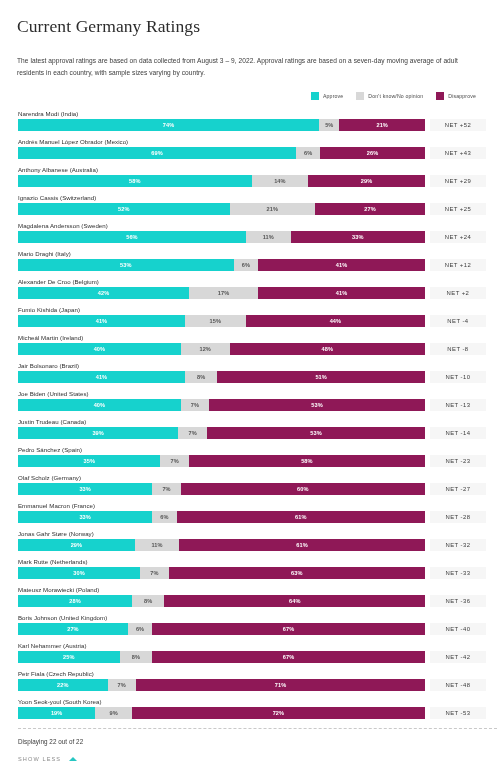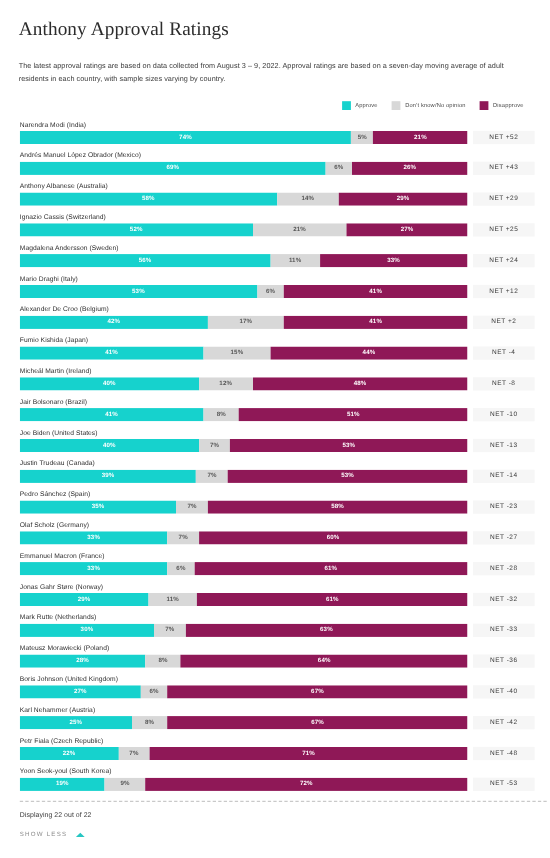--- a/index.html
+++ b/index.html
@@ -131,21 +131,21 @@
     border-left: 4px solid transparent;
     border-right: 4px solid transparent;
     border-bottom: 4px solid #27c6c2;
   }
 </style>
 </head>
 <body>
 
 <div class="page">
 
-  <h1 class="page-title">Anthony Approval Ratings</h1>
+  <h1 class="page-title">Current Germany Ratings</h1>
 
   <p class="intro">The latest approval ratings are based on data collected from August 3 – 9, 2022. Approval ratings are based on a seven-day moving average of adult residents in each country, with sample sizes varying by country.</p>
 
   <div class="legend" id="legend">
       <div class="legend-item">
         <span class="legend-swatch" style="background: rgb(22, 210, 205);"></span>
         <span class="legend-label">Approve</span>
       </div>
       <div class="legend-item">
         <span class="legend-swatch" style="background: rgb(216, 216, 216);"></span>

